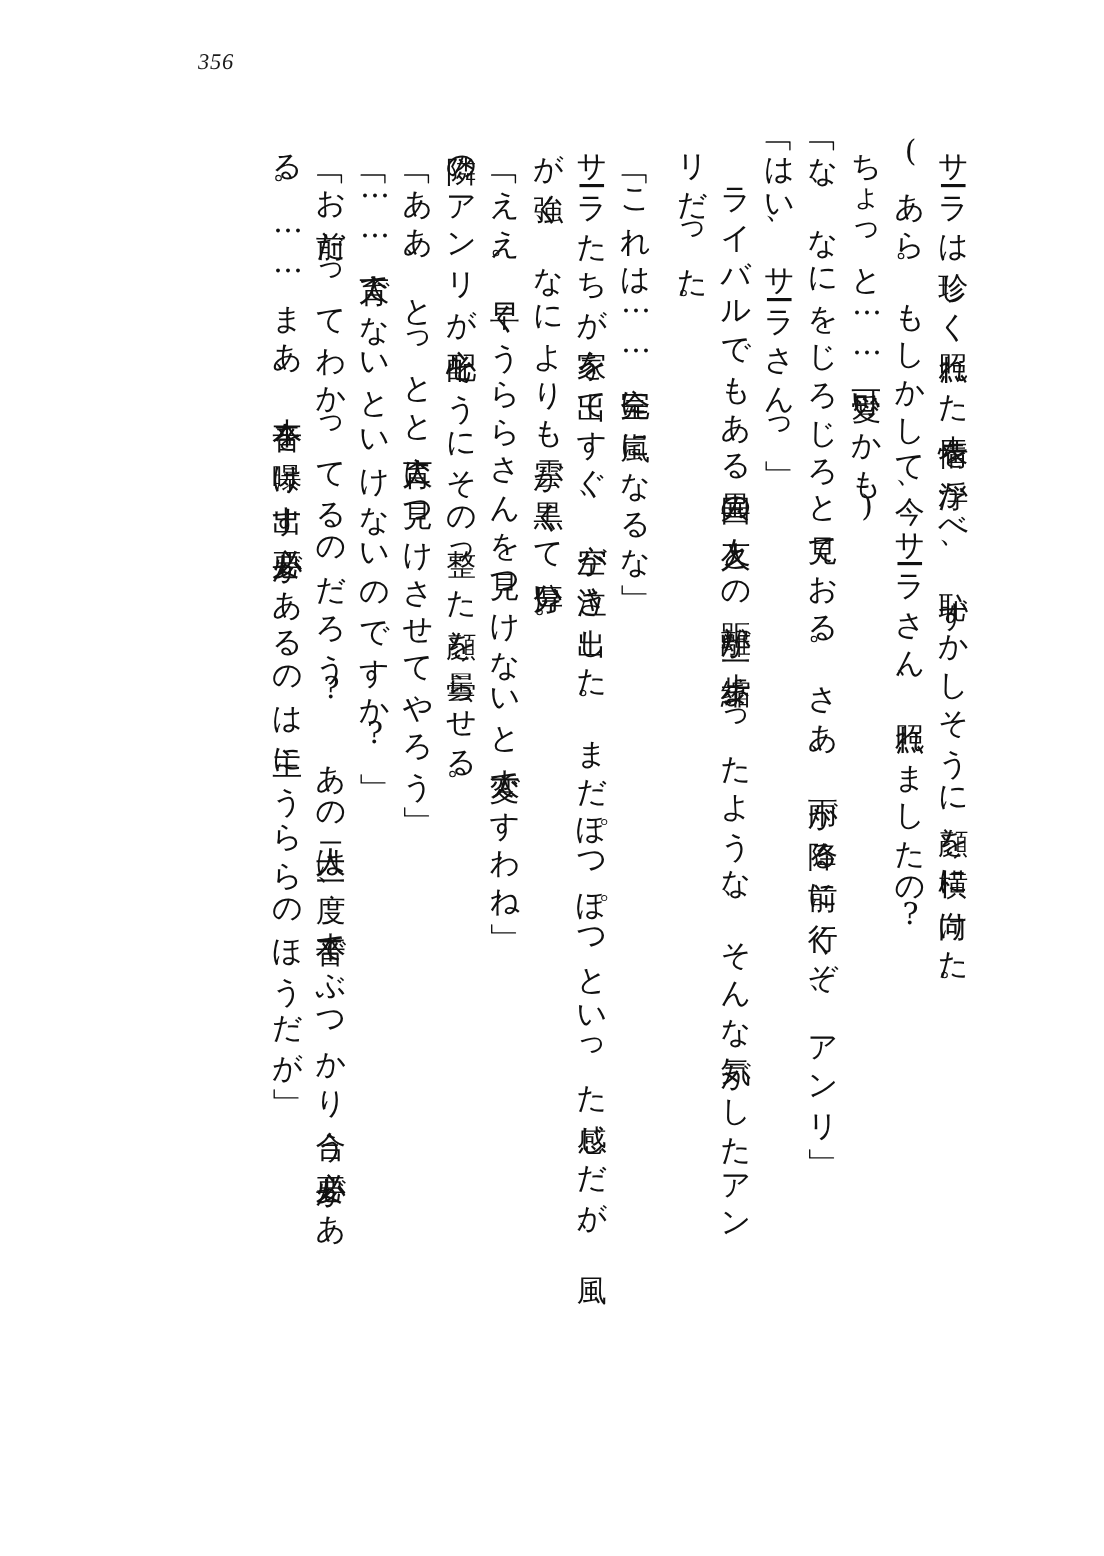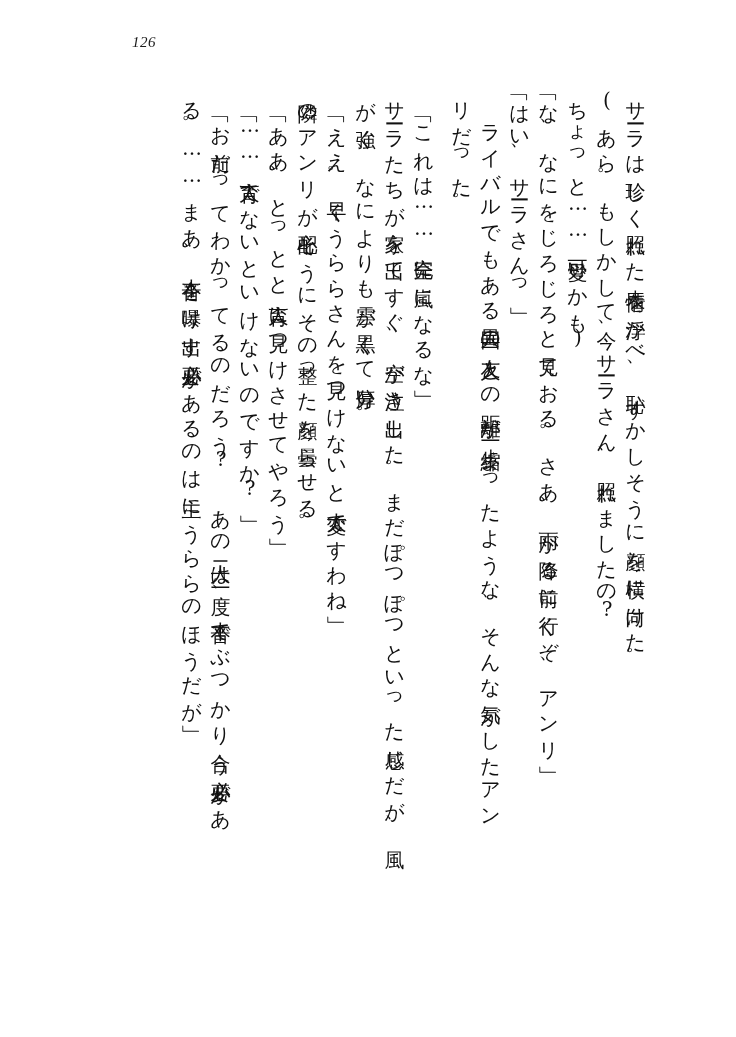--- a/index.html
+++ b/index.html
@@ -54,21 +54,21 @@
     color: #111111;
   }
   .vline.indent {
     padding-top: 22px;
   }
 </style>
 </head>
 <body>
 
 <div class="page">
-  <div class="page-number">126</div>
+  <div class="page-number">356</div>
   <div class="text-block">
       <div class="vline">サーラは珍しく照れた表情を浮かべ、恥ずかしそうに顔を横に向けた。</div>
       <div class="vline">(あら。もしかして今、サーラさん、照れましたの?</div>
       <div class="vline">ちょっと……可愛いかも)</div>
       <div class="vline">「な、なにをじろじろと見ておる。さあ、雨が降る前に行くぞ、アンリ」</div>
       <div class="vline">「はい、サーラさんっ」</div>
       <div class="vline indent">ライバルでもある異国の友人との距離が一歩縮まったような、そんな気がしたアン</div>
       <div class="vline">リだった。</div>
       <div class="vline"></div>
       <div class="vline indent">「これは……完全に嵐になるな」</div>

